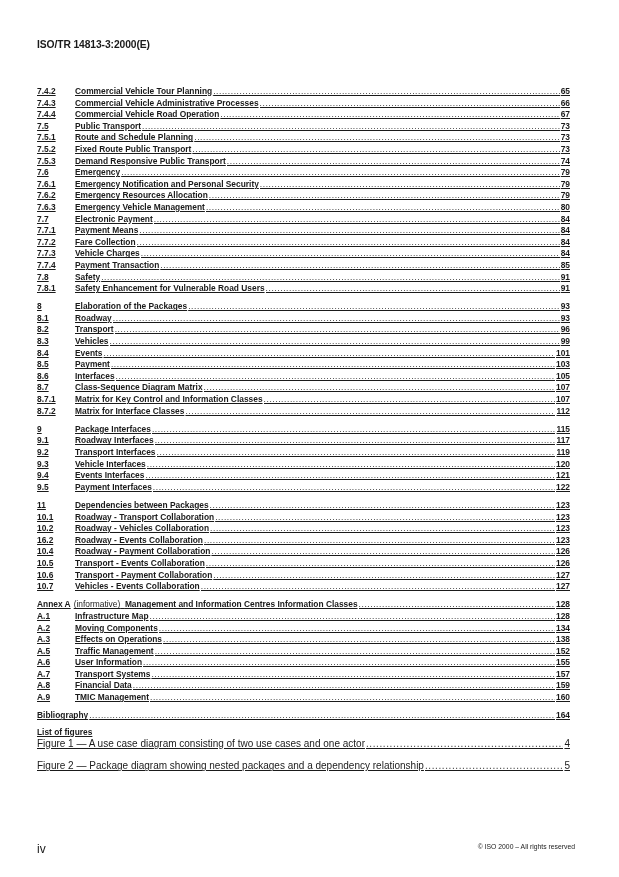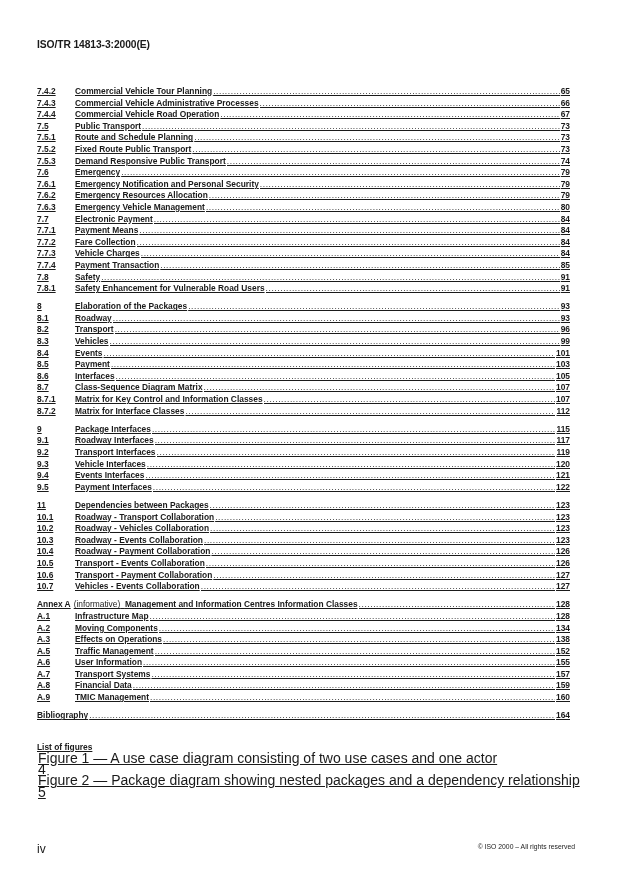--- a/index.html
+++ b/index.html
@@ -24,28 +24,28 @@
       flex: 1 1 auto; overflow: hidden; margin: 0 1px;
       font-weight: normal; letter-spacing: 0.6px; color: #333;
     }
     .row .leader::after {
       content: "............................................................................................................................................................................................................................................";
     }
     .row .page { flex: 0 0 auto; text-align: right; }
     .annex-row .title .informative { font-weight: normal; }
     .annex-row .num { width: auto; flex: 0 0 auto; margin-right: 3px; }
 
-    .biblio { margin-bottom: 20px; }
+    .biblio { margin-bottom: 5px; }
 
     .figures { margin-top: 0; }
     .fig-heading { font-size: 8.4px; font-weight: bold; height: 11px; line-height: 11px; }
     .fig-row {
       display: flex; align-items: baseline;
       height: 11.6px; line-height: 11.6px;
-      font-size: 14px; font-weight: normal; white-space: nowrap; flex-direction: column;
+      font-size: 10px; font-weight: normal; white-space: nowrap;
     }
     .fig-row .title { flex: 0 0 auto; }
     .fig-row .leader { flex: 1 1 auto; overflow: hidden; margin: 0 1px; letter-spacing: 0.6px; color: #444; }
     .fig-row .leader::after {
       content: "............................................................................................................................................................................................................................................";
     }
     .fig-row .page { flex: 0 0 auto; }
     .fig-gap { height: 11px; }
 
     .footer-left {
@@ -285,21 +285,21 @@
           <span class="leader"></span>
           <span class="page">123</span>
         </div>
         <div class="row">
           <span class="num">10.2</span>
           <span class="title">Roadway - Vehicles Collaboration</span>
           <span class="leader"></span>
           <span class="page">123</span>
         </div>
         <div class="row">
-          <span class="num">10.3</span>
+          <span class="num">16.2</span>
           <span class="title">Roadway - Events Collaboration</span>
           <span class="leader"></span>
           <span class="page">123</span>
         </div>
         <div class="row">
           <span class="num">10.4</span>
           <span class="title">Roadway - Payment Collaboration</span>
           <span class="leader"></span>
           <span class="page">126</span>
         </div>

